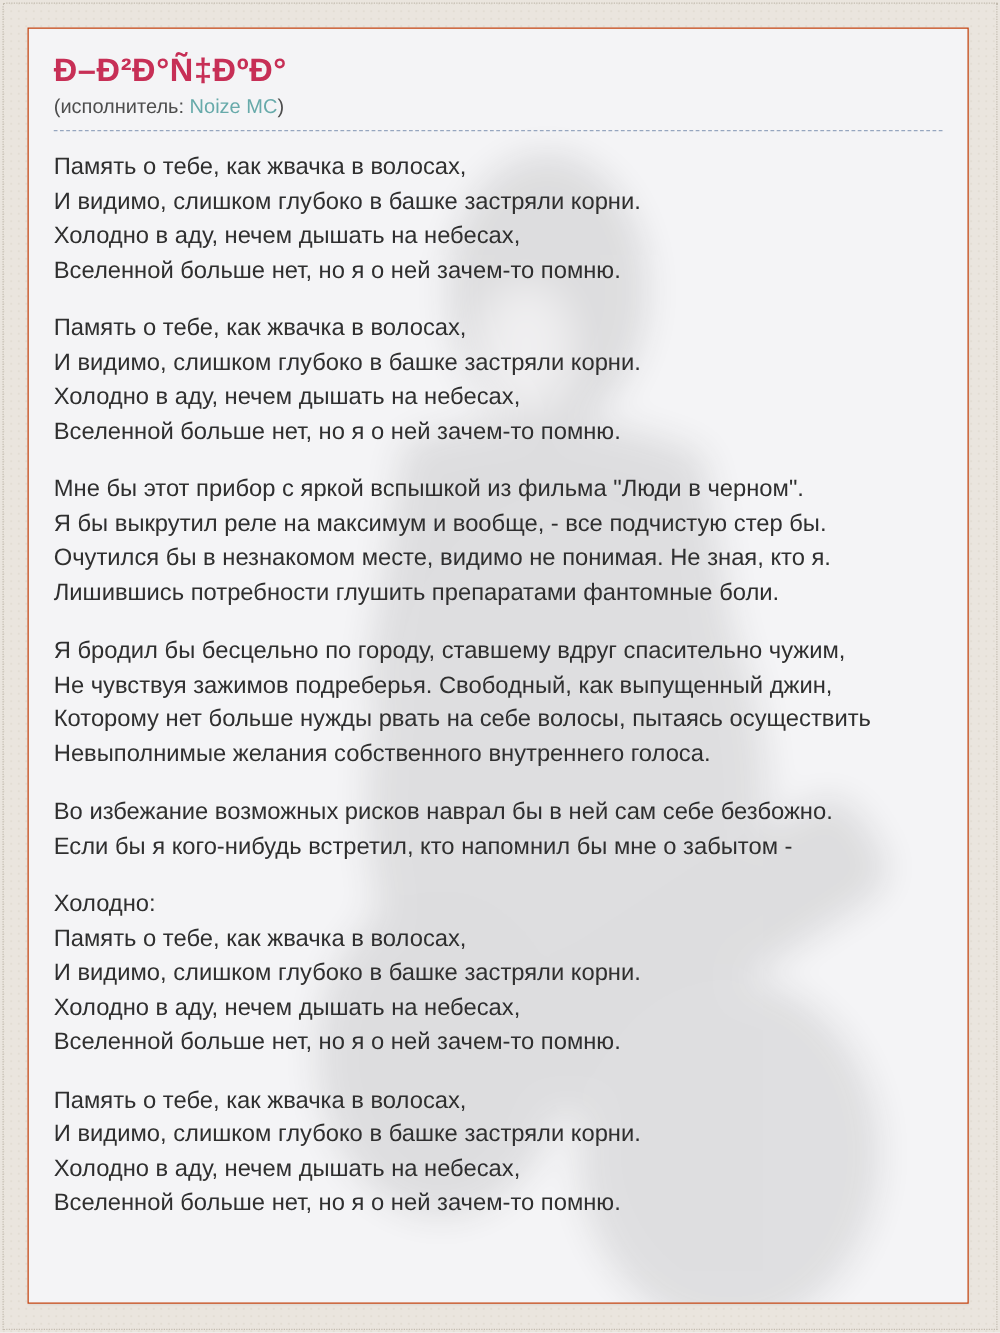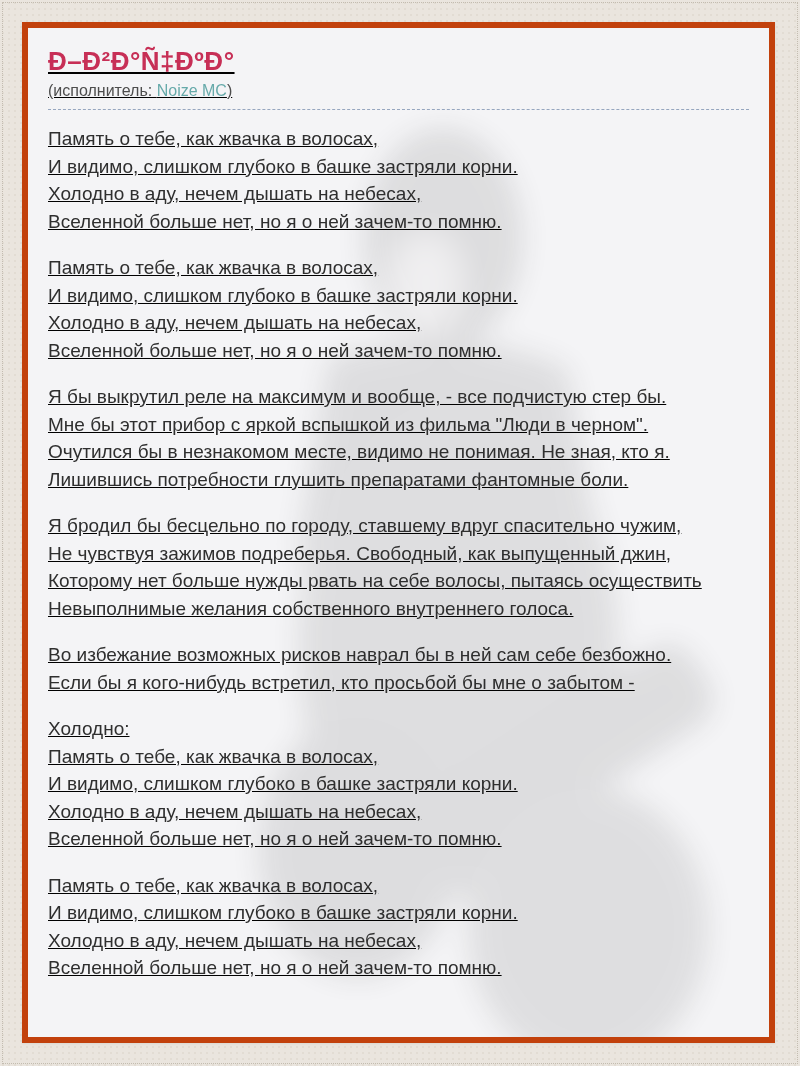--- a/index.html
+++ b/index.html
@@ -15,24 +15,23 @@
   .dotted-frame{
     position:absolute; inset:2px;
     border:1px dotted #c3bcb0;
     pointer-events:none;
   }
   .card{
     position:relative;
     width:753px; height:1021px;
     margin:22px 0 0 22px;
     background:#f4f4f6;
-    border:6px solid #c2410c;
+    border:1px solid #c2410c;
     box-shadow:0 1px 2px rgba(0,0,0,0.06);
     overflow:hidden;
-    text-decoration:underline;
   }
   .watermark{
     position:absolute; inset:0;
     pointer-events:none;
   }
   .content{
     position:relative;
     padding:18px 20px 0 20px;
   }
   h1.song-title{
@@ -100,34 +99,34 @@
         <span class="ln">Холодно в аду, нечем дышать на небесах,</span>
         <span class="ln">Вселенной больше нет, но я о ней зачем-то помню.</span>
       </p>
       <p>
         <span class="ln">Память о тебе, как жвачка в волосах,</span>
         <span class="ln">И видимо, слишком глубоко в башке застряли корни.</span>
         <span class="ln">Холодно в аду, нечем дышать на небесах,</span>
         <span class="ln">Вселенной больше нет, но я о ней зачем-то помню.</span>
       </p>
       <p>
+        <span class="ln">Мне бы этот прибор с яркой вспышкой из фильма "Люди в черном".</span>
         <span class="ln">Я бы выкрутил реле на максимум и вообще, - все подчистую стер бы.</span>
-        <span class="ln">Мне бы этот прибор с яркой вспышкой из фильма "Люди в черном".</span>
         <span class="ln">Очутился бы в незнакомом месте, видимо не понимая. Не зная, кто я.</span>
         <span class="ln">Лишившись потребности глушить препаратами фантомные боли.</span>
       </p>
       <p>
         <span class="ln">Я бродил бы бесцельно по городу, ставшему вдруг спасительно чужим,</span>
         <span class="ln">Не чувствуя зажимов подреберья. Свободный, как выпущенный джин,</span>
         <span class="ln">Которому нет больше нужды рвать на себе волосы, пытаясь осуществить</span>
         <span class="ln">Невыполнимые желания собственного внутреннего голоса.</span>
       </p>
       <p>
         <span class="ln">Во избежание возможных рисков наврал бы в ней сам себе безбожно.</span>
-        <span class="ln">Если бы я кого-нибудь встретил, кто просьбой бы мне о забытом -</span>
+        <span class="ln">Если бы я кого-нибудь встретил, кто напомнил бы мне о забытом -</span>
       </p>
       <p>
         <span class="ln">Холодно:</span>
         <span class="ln">Память о тебе, как жвачка в волосах,</span>
         <span class="ln">И видимо, слишком глубоко в башке застряли корни.</span>
         <span class="ln">Холодно в аду, нечем дышать на небесах,</span>
         <span class="ln">Вселенной больше нет, но я о ней зачем-то помню.</span>
       </p>
       <p>
         <span class="ln">Память о тебе, как жвачка в волосах,</span>

